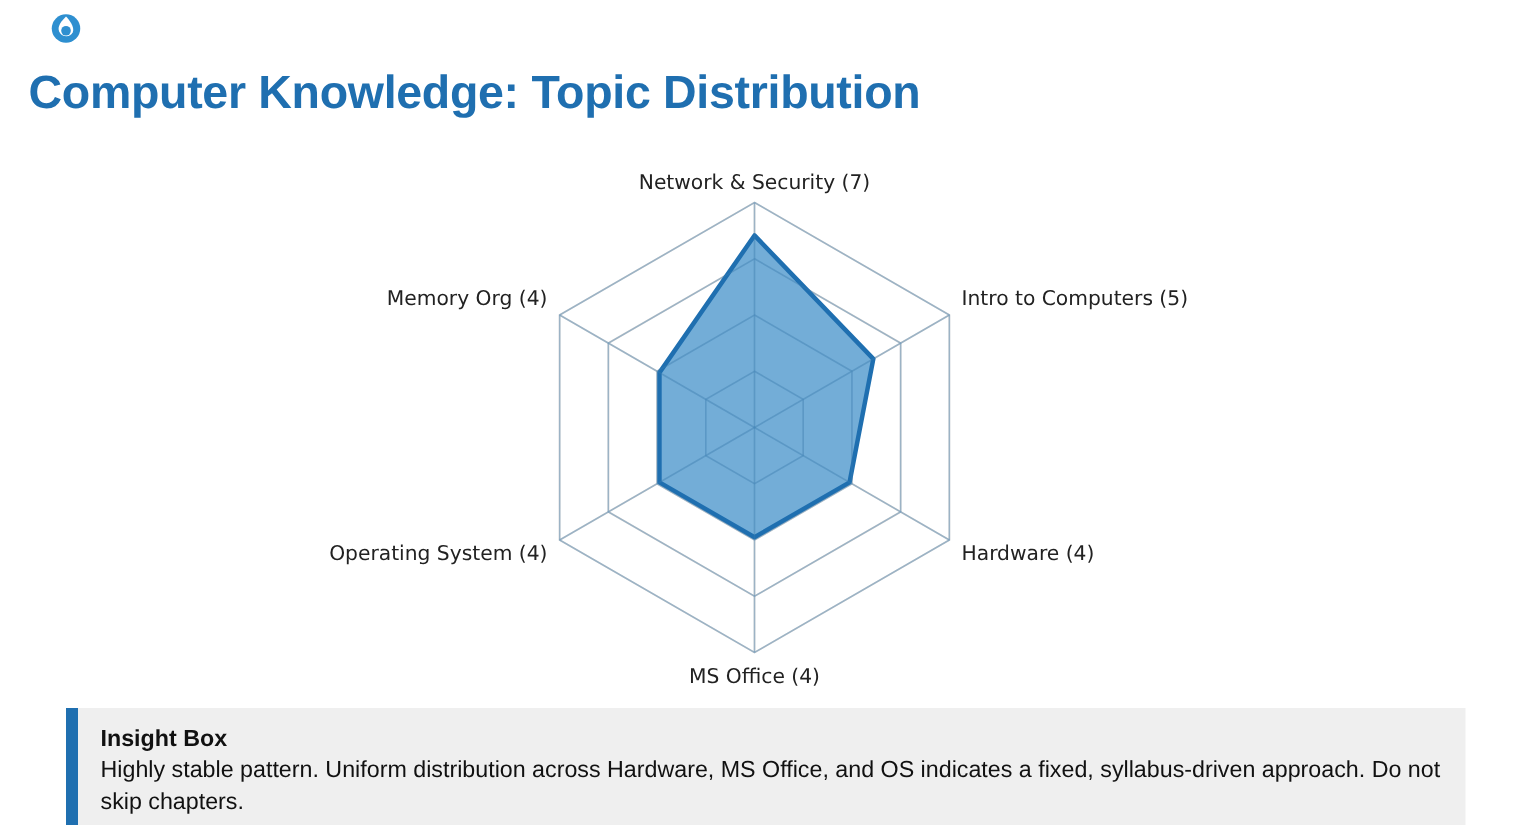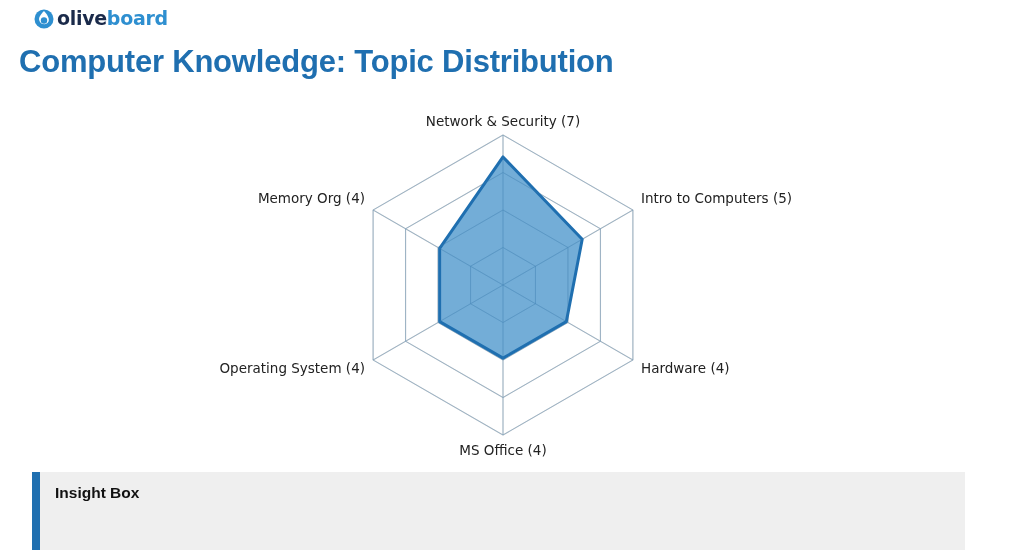--- a/index.html
+++ b/index.html
@@ -5,34 +5,33 @@
   html, body { margin:0; padding:0; background:#ffffff; }
   body { width:1024px; height:556px; position:relative; overflow:hidden; font-family:"Liberation Sans", sans-serif; }
   .logo { position:absolute; left:33px; top:6px; height:24px; display:flex; align-items:center; }
   .logo svg { display:block; }
   .logo-text { font-family:"DejaVu Sans", sans-serif; font-weight:bold; font-size:19px; letter-spacing:-0.3px; line-height:24px; margin-left:2px; }
   .logo-olive { color:#1a2a4a; }
   .logo-board { color:#2e8fd0; }
   .title { position:absolute; left:19px; top:44px; font-size:31px; font-weight:bold; color:#1f6fb0; letter-spacing:-0.2px; margin:0; }
   .chart { position:absolute; left:0; top:95px; width:1024px; height:370px; }
   .axis-label { font-family:"DejaVu Sans", sans-serif; font-size:13.5px; fill:#222; }
-  .insight { position:absolute; left:32px; top:472px; width:933px; height:78px; background:#efefef; border-left:8px solid #1f6fb0; box-sizing:border-box; padding:11px 0 0 15px; }
+  .insight { position:absolute; left:44px; top:472px; width:933px; height:78px; background:#efefef; border-left:8px solid #1f6fb0; box-sizing:border-box; padding:11px 0 0 15px; }
   .insight-title { font-size:15.5px; font-weight:bold; color:#111; line-height:20px; }
   .insight-body { font-size:15.5px; color:#111; line-height:21px; width:900px; }
 </style>
 </head>
 <body>
 
 <div class="logo">
   <svg width="22" height="22" viewBox="0 0 22 22">
     <circle cx="11" cy="12" r="9.5" fill="#2e8fd0"></circle>
     <path d="M11 4 C6 9,5 12,7 15 C9 18,14 18,15.5 14.5 C17 11,13 6,11 4 Z" fill="#ffffff"></path>
     <circle cx="11" cy="13.5" r="3.2" fill="#2e8fd0"></circle>
   </svg>
-  <span class="logo-text"><span class="logo-olive">olive</span><span class="logo-board">board</span></span>
 </div>
 
 <h1 class="title">Computer Knowledge: Topic Distribution</h1>
 
 <svg class="chart" viewBox="0 95 1024 370" width="1024" height="370">
   <g id="grid">
       <polygon points="503,247.5 535.4759526419165,266.25 535.4759526419165,303.75 503,322.5 470.5240473580835,303.75 470.5240473580835,266.25" fill="none" stroke="#cfcfcf" stroke-width="1.2"></polygon>
       <polygon points="503,210 567.951905283833,247.5 567.951905283833,322.5 503,360 438.0480947161671,322.5 438.0480947161671,247.5" fill="none" stroke="#cfcfcf" stroke-width="1.2"></polygon>
       <polygon points="503,172.5 600.4278579257493,228.75 600.4278579257493,341.25 503,397.5 405.5721420742507,341.25 405.5721420742507,228.75" fill="none" stroke="#cfcfcf" stroke-width="1.2"></polygon>
       <polygon points="503,135 632.9038105676658,210 632.9038105676658,360 503,435 373.0961894323342,360 373.0961894323342,210" fill="none" stroke="#cfcfcf" stroke-width="1.2"></polygon>
@@ -61,13 +60,14 @@
       <text x="641" y="203" text-anchor="start" class="axis-label">Intro to Computers (5)</text>
       <text x="641" y="373" text-anchor="start" class="axis-label">Hardware (4)</text>
       <text x="503" y="455" text-anchor="middle" class="axis-label">MS Office (4)</text>
       <text x="365" y="373" text-anchor="end" class="axis-label">Operating System (4)</text>
       <text x="365" y="203" text-anchor="end" class="axis-label">Memory Org (4)</text>
     </g>
 </svg>
 
 <div class="insight">
   <div class="insight-title">Insight Box</div>
+  <div class="insight-body">Highly stable pattern. Uniform distribution across Hardware, MS Office, and OS indicates a fixed, syllabus-driven approach. Do not skip chapters.</div>
 </div>
 
 </body></html>

